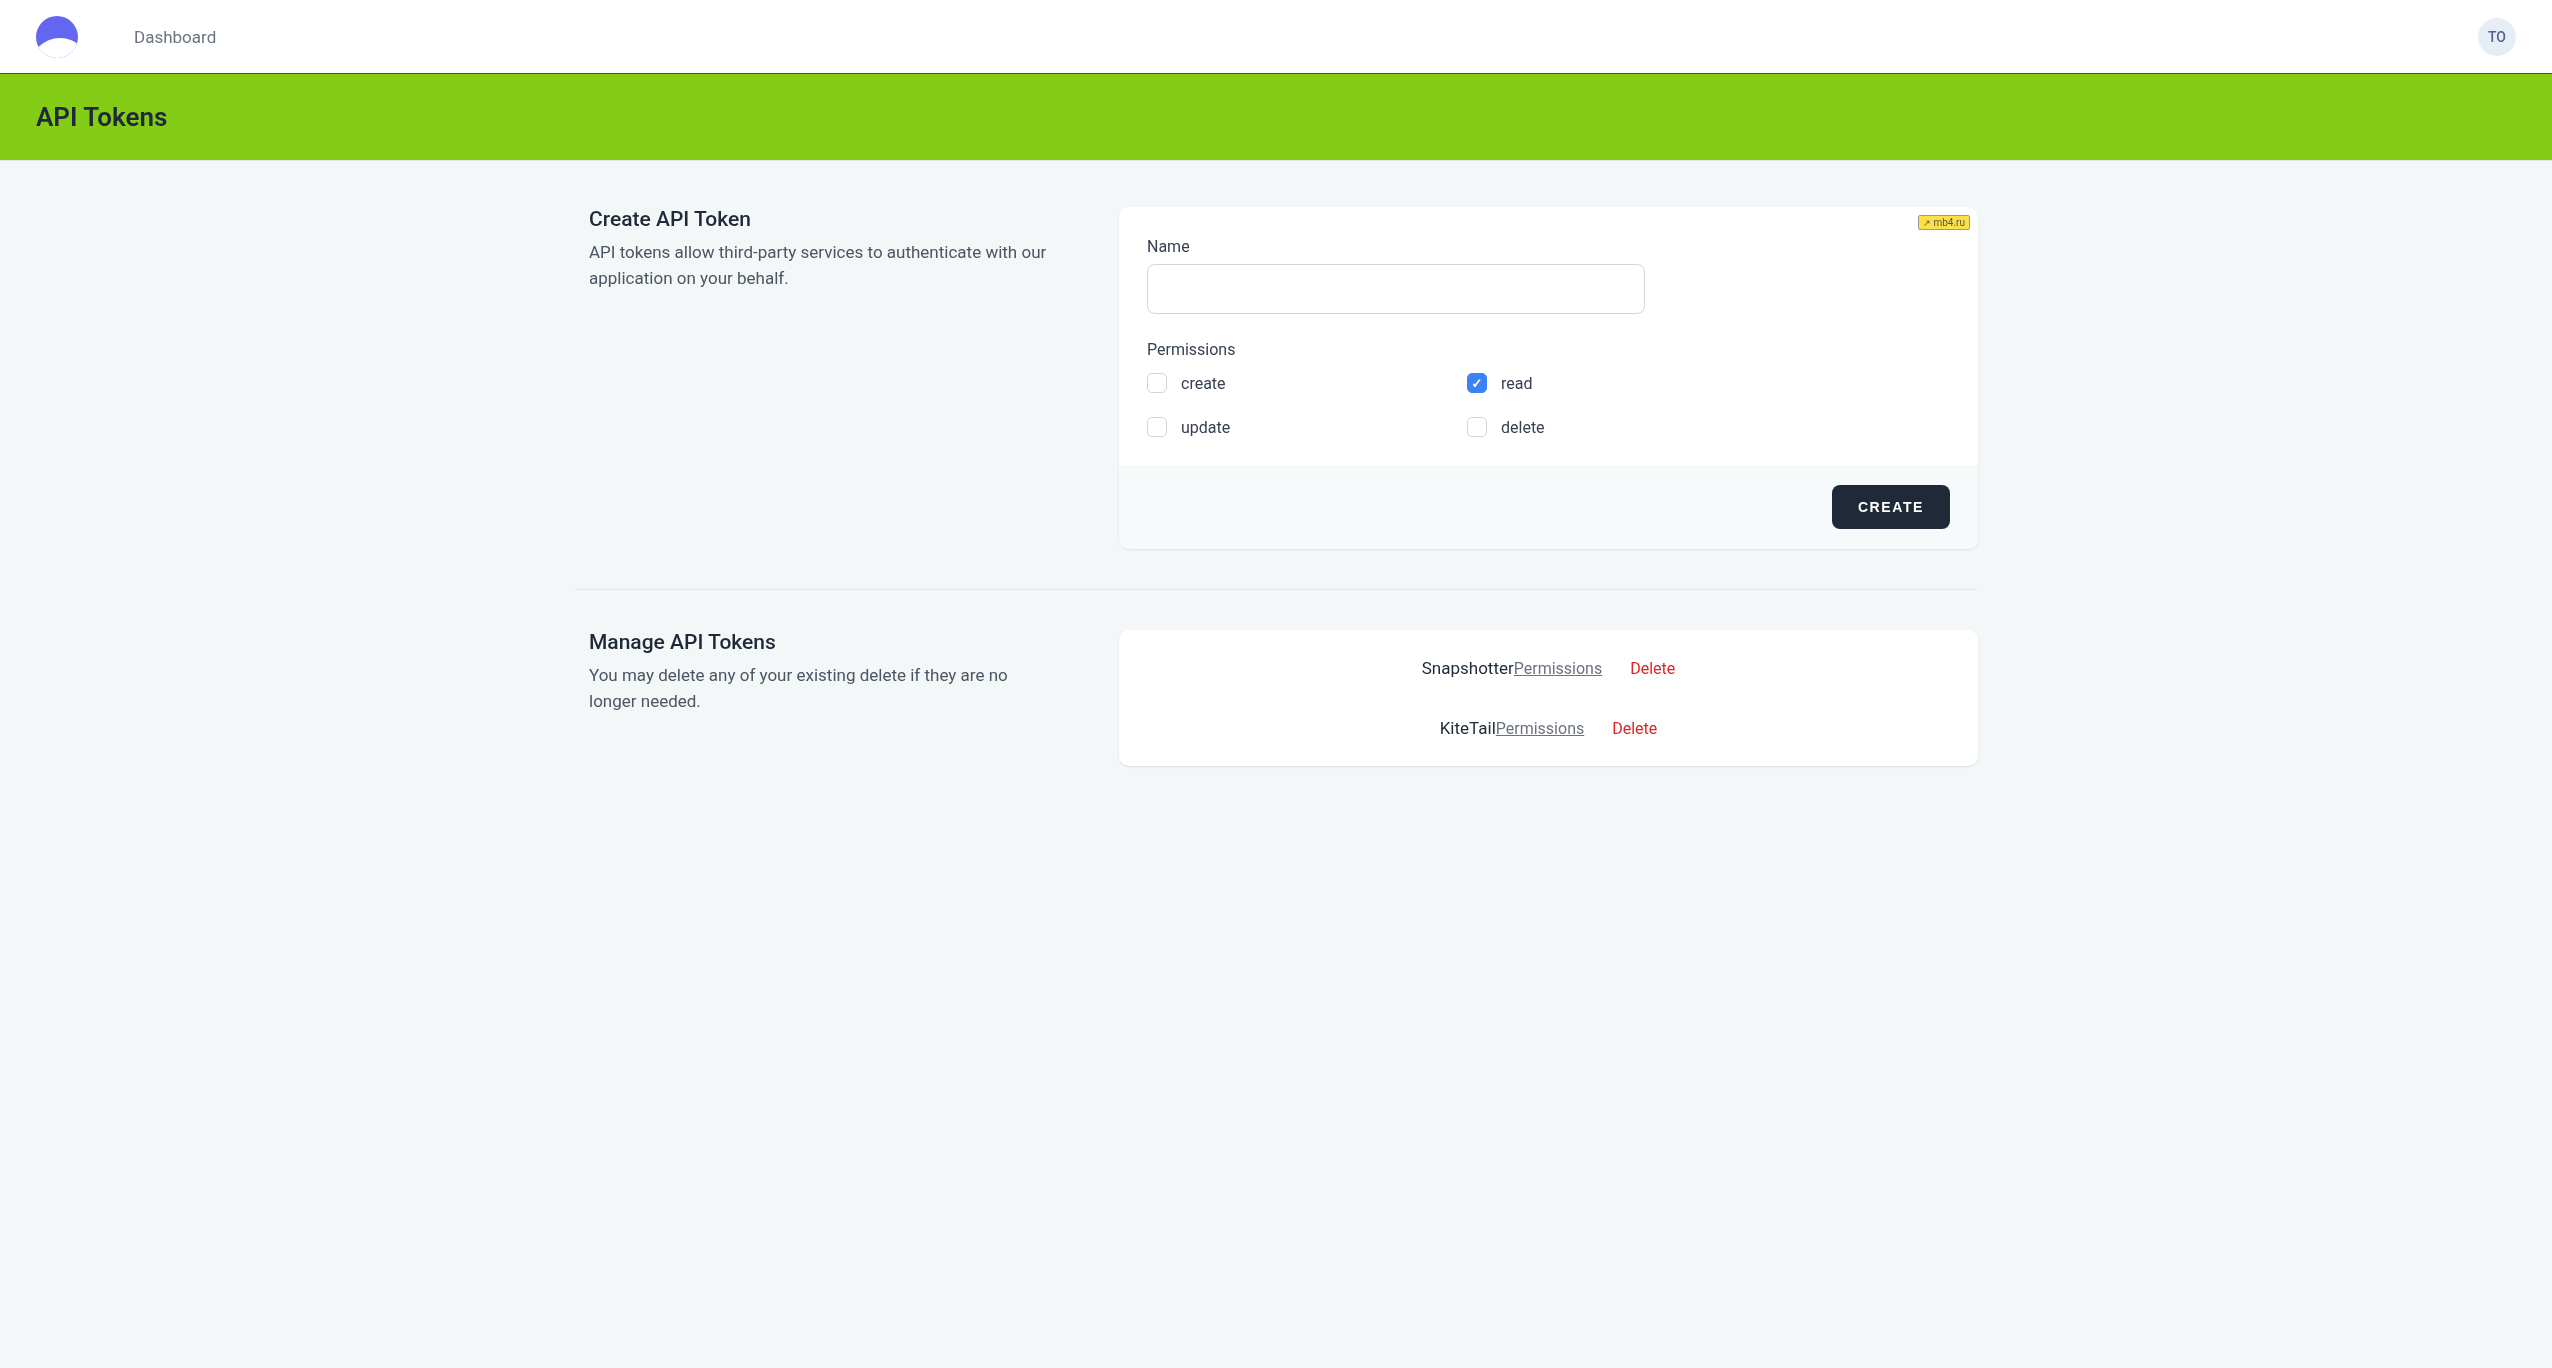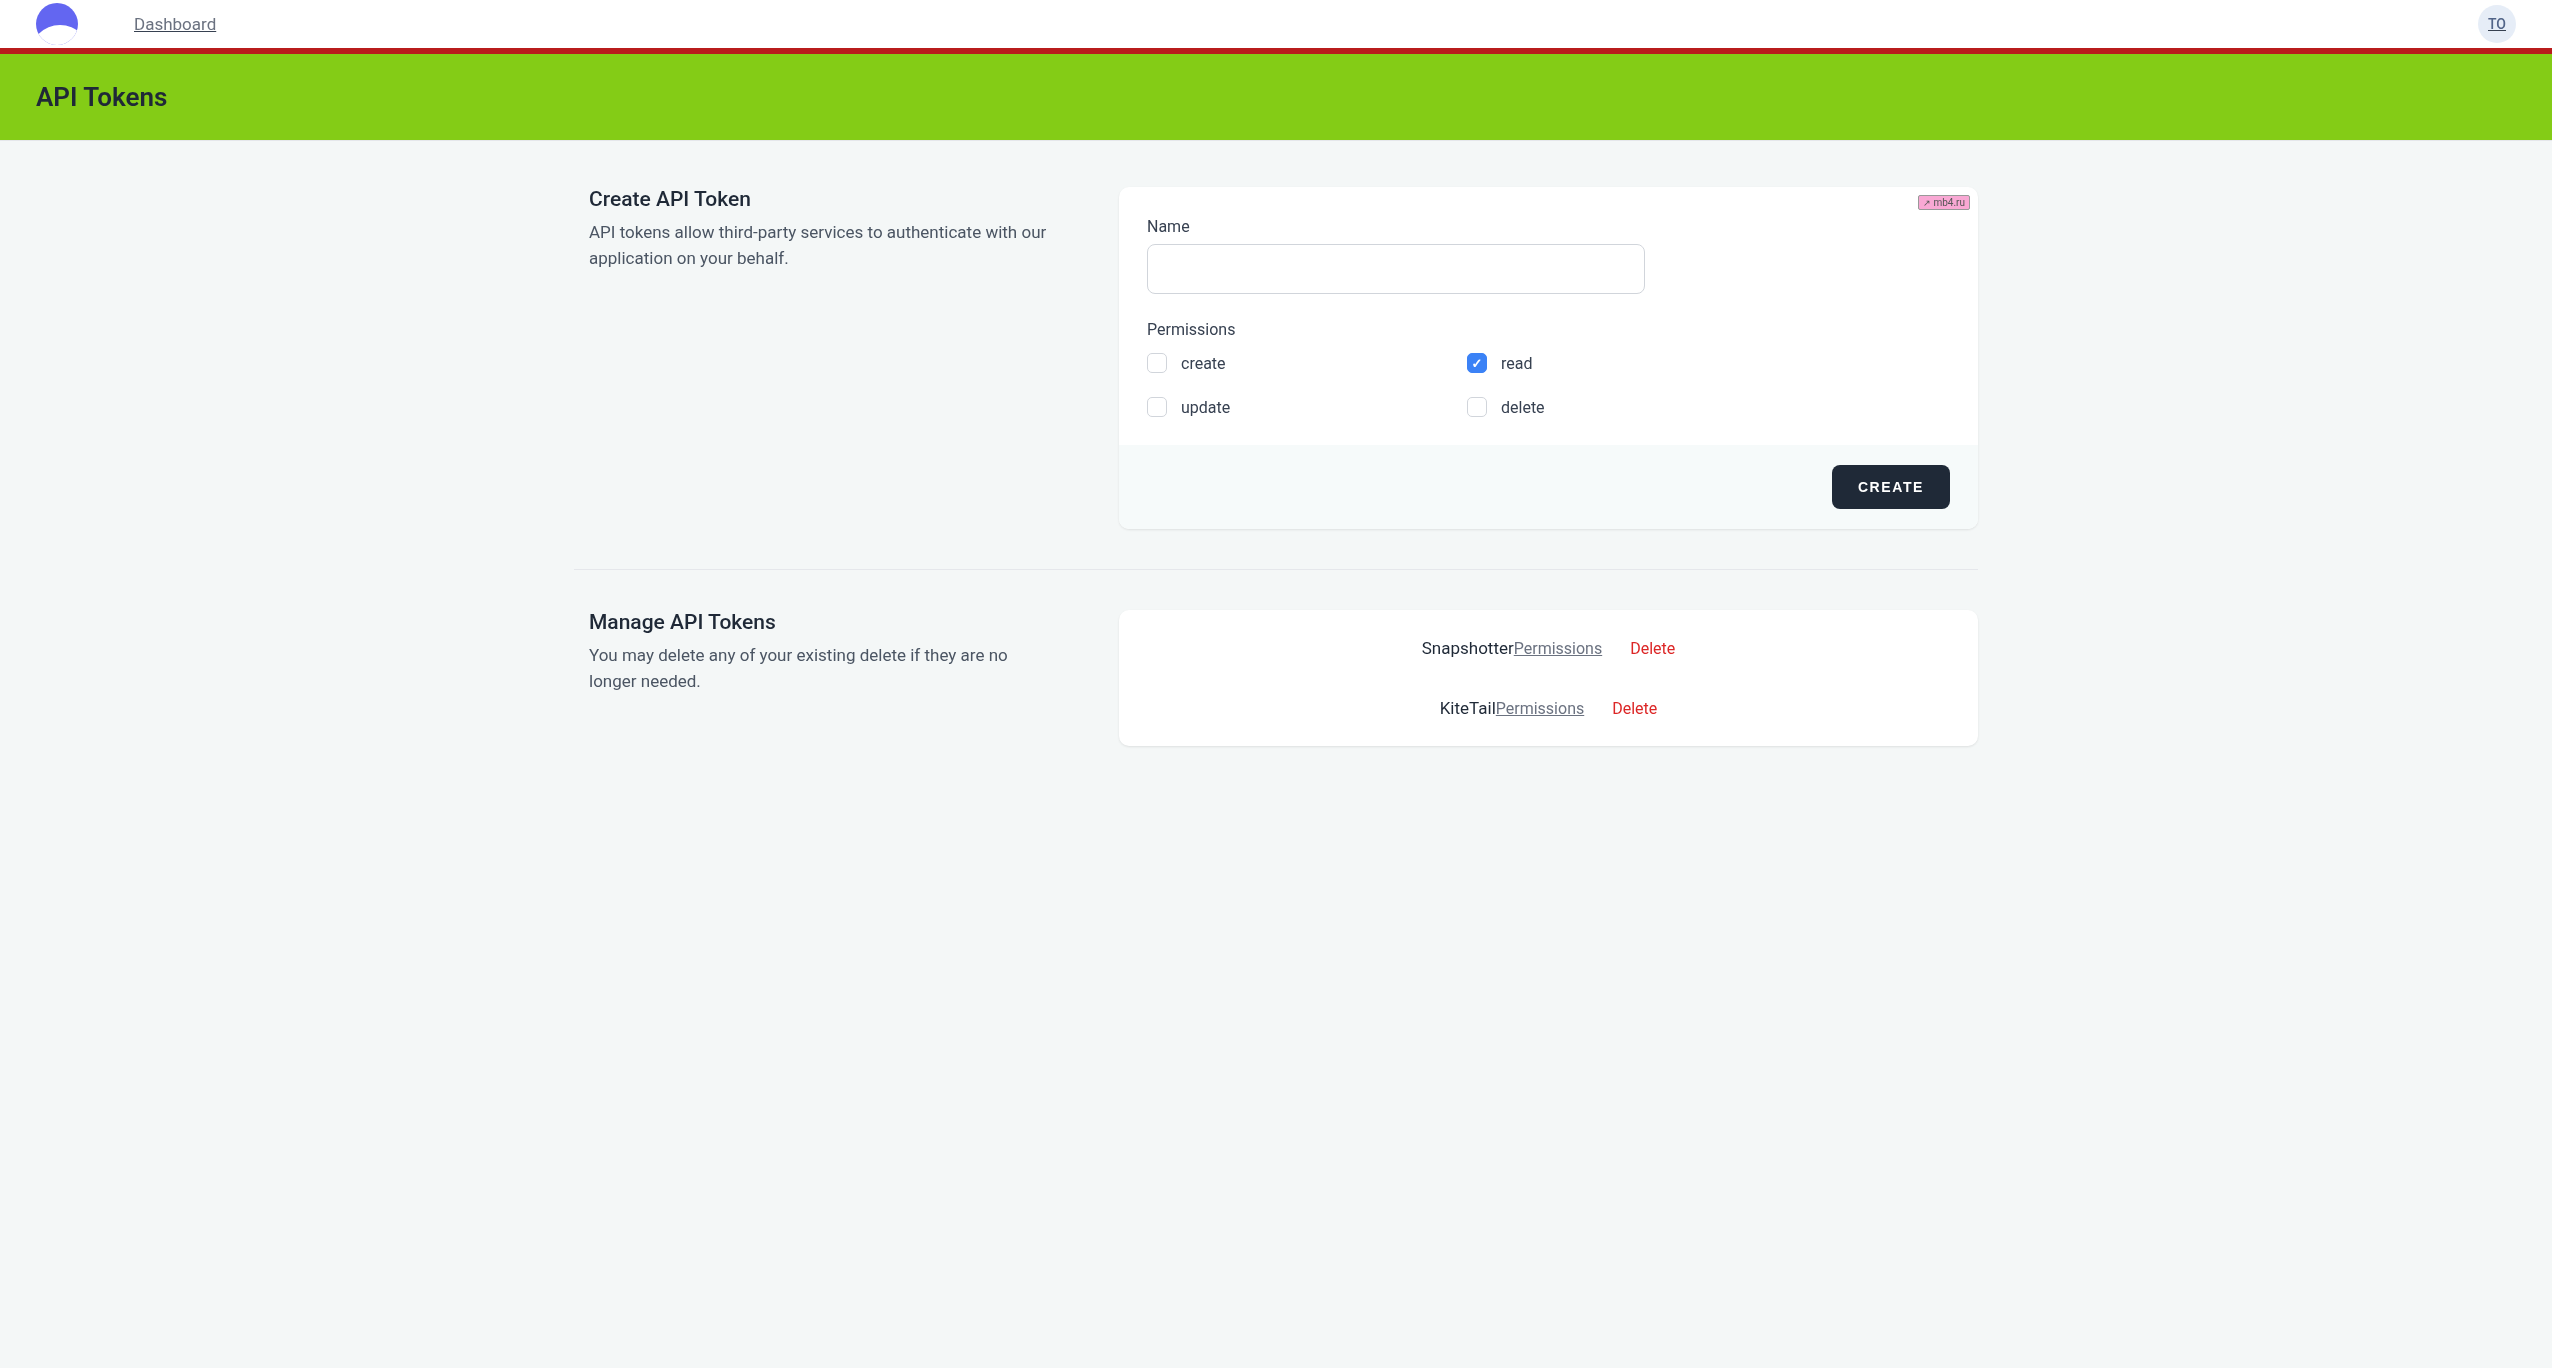--- a/index.html
+++ b/index.html
@@ -6,27 +6,26 @@
   body {
     font-family: -apple-system, BlinkMacSystemFont, "Segoe UI", Roboto, "Helvetica Neue", Arial, sans-serif;
     background: #f4f7f7;
     color: #374151;
     font-size: 16px;
   }
 
   
   .topbar {
     background: #fff;
-    border-bottom: 6px solid #b91c1c;
-    height: 54px;
+    border-bottom: 1px solid #b91c1c;
+    height: 74px;
     display: flex;
     align-items: center;
     justify-content: space-between;
     padding: 0 36px;
-    text-decoration: underline;
   }
   .topbar-left {
     display: flex;
     align-items: center;
     gap: 56px;
   }
   .logo {
     width: 42px;
     height: 42px;
     border-radius: 50%;
@@ -234,21 +233,21 @@
   }
 
   
   .watermark {
     position: absolute;
     top: 8px;
     right: 8px;
     font-size: 10px;
     color: #555;
     border: 1px solid #999;
-    background: #f9a8d4;
+    background: #fde047;
     padding: 1px 4px;
     border-radius: 2px;
     display: inline-flex;
     align-items: center;
     gap: 3px;
     margin-left: 16px;
   }
   .watermark::before {
     content: "↗";
     font-size: 9px;

